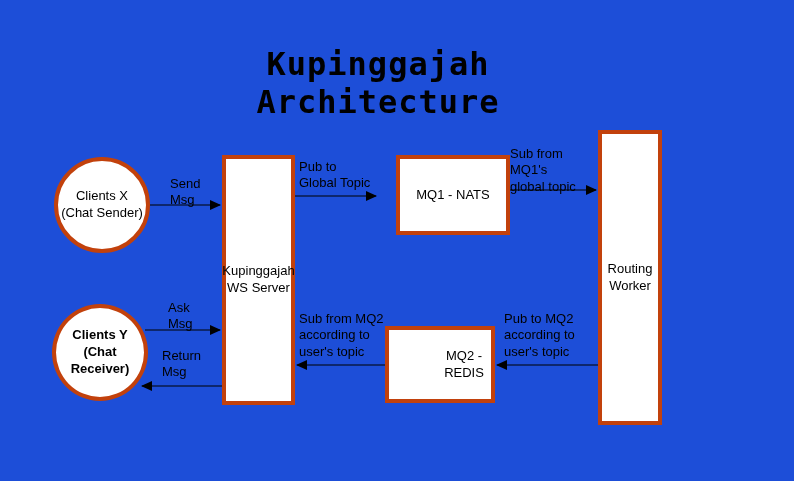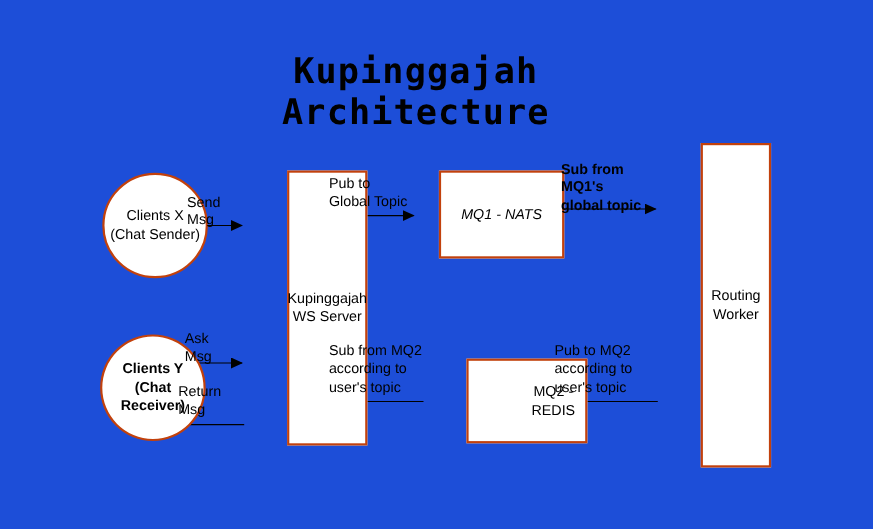--- a/index.html
+++ b/index.html
@@ -33,51 +33,50 @@
     position: absolute;
     left: 0;
     top: 0;
   }
 
   .node {
     position: absolute;
     display: flex;
     align-items: center;
     justify-content: center;
-    border: 2px solid #c2410c;
+    border: 4px solid #c2410c;
     background: #ffffff;
     text-align: center;
     font-size: 13px;
     line-height: 1.3;
     white-space: pre-line;
-    margin-left: 39px;
   }
 
   .circle { border-radius: 50%; }
 
   .edge-label {
     position: absolute;
     font-size: 13px;
     line-height: 1.25;
     white-space: pre-line;
     text-align: left;
   }
 
   
   .n-clients-x { left: 54px;  top: 157px; width: 96px;  height: 96px; }
   .n-clients-y { left: 52px;  top: 304px; width: 96px;  height: 97px; font-weight: bold; }
   .n-ws-server { left: 222px; top: 155px; width: 73px;  height: 250px; }
-  .n-mq1       { left: 360px; top: 155px; width: 114px; height: 80px; font-style: italic; }
+  .n-mq1       { left: 396px; top: 155px; width: 114px; height: 80px; }
   .n-mq2       { left: 385px; top: 326px; width: 110px; height: 77px; padding-left: 48px; }
   .n-routing   { left: 598px; top: 130px; width: 64px;  height: 295px; }
 
   
   .l-send    { left: 170px; top: 176px; }
   .l-pubg    { left: 299px; top: 159px; }
-  .l-submq1  { left: 510px; top: 146px; font-weight: bold; }
+  .l-submq1  { left: 510px; top: 146px; }
   .l-pubmq2  { left: 504px; top: 311px; }
   .l-submq2  { left: 299px; top: 311px; }
   .l-ask     { left: 168px; top: 300px; }
   .l-return  { left: 162px; top: 348px; }
 </style>
 </head>
 <body>
 
 <div class="canvas">
 

